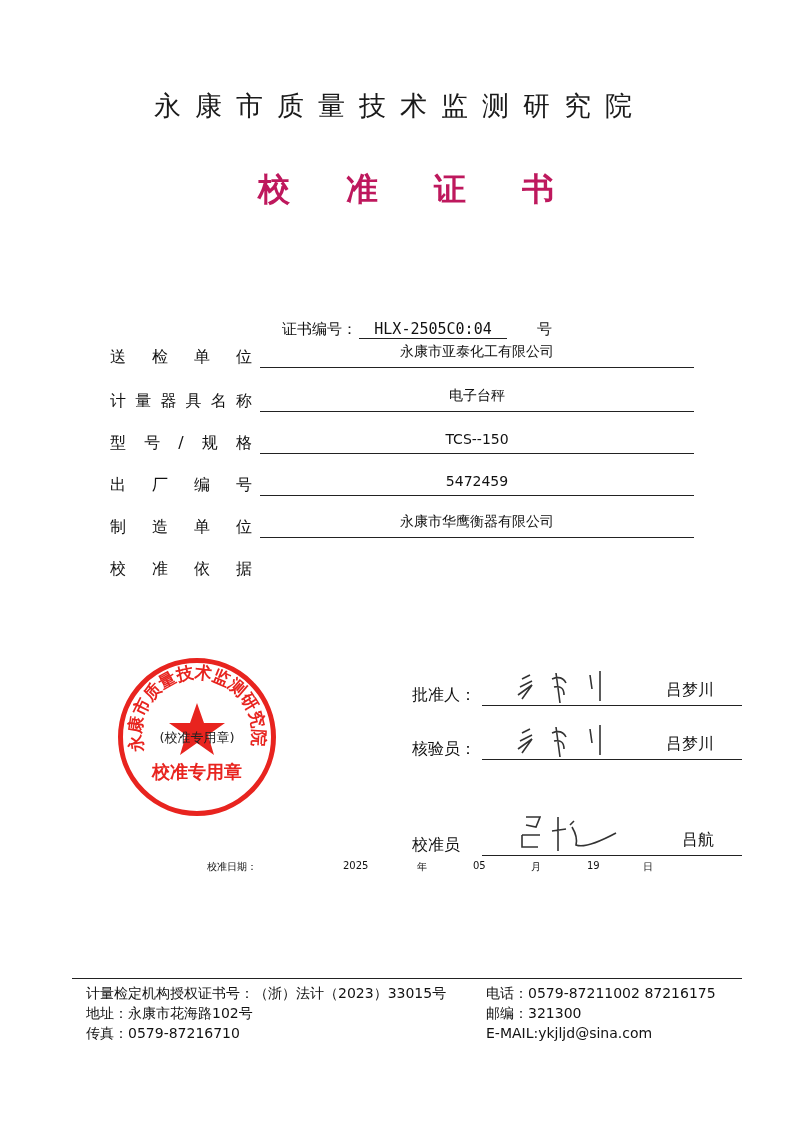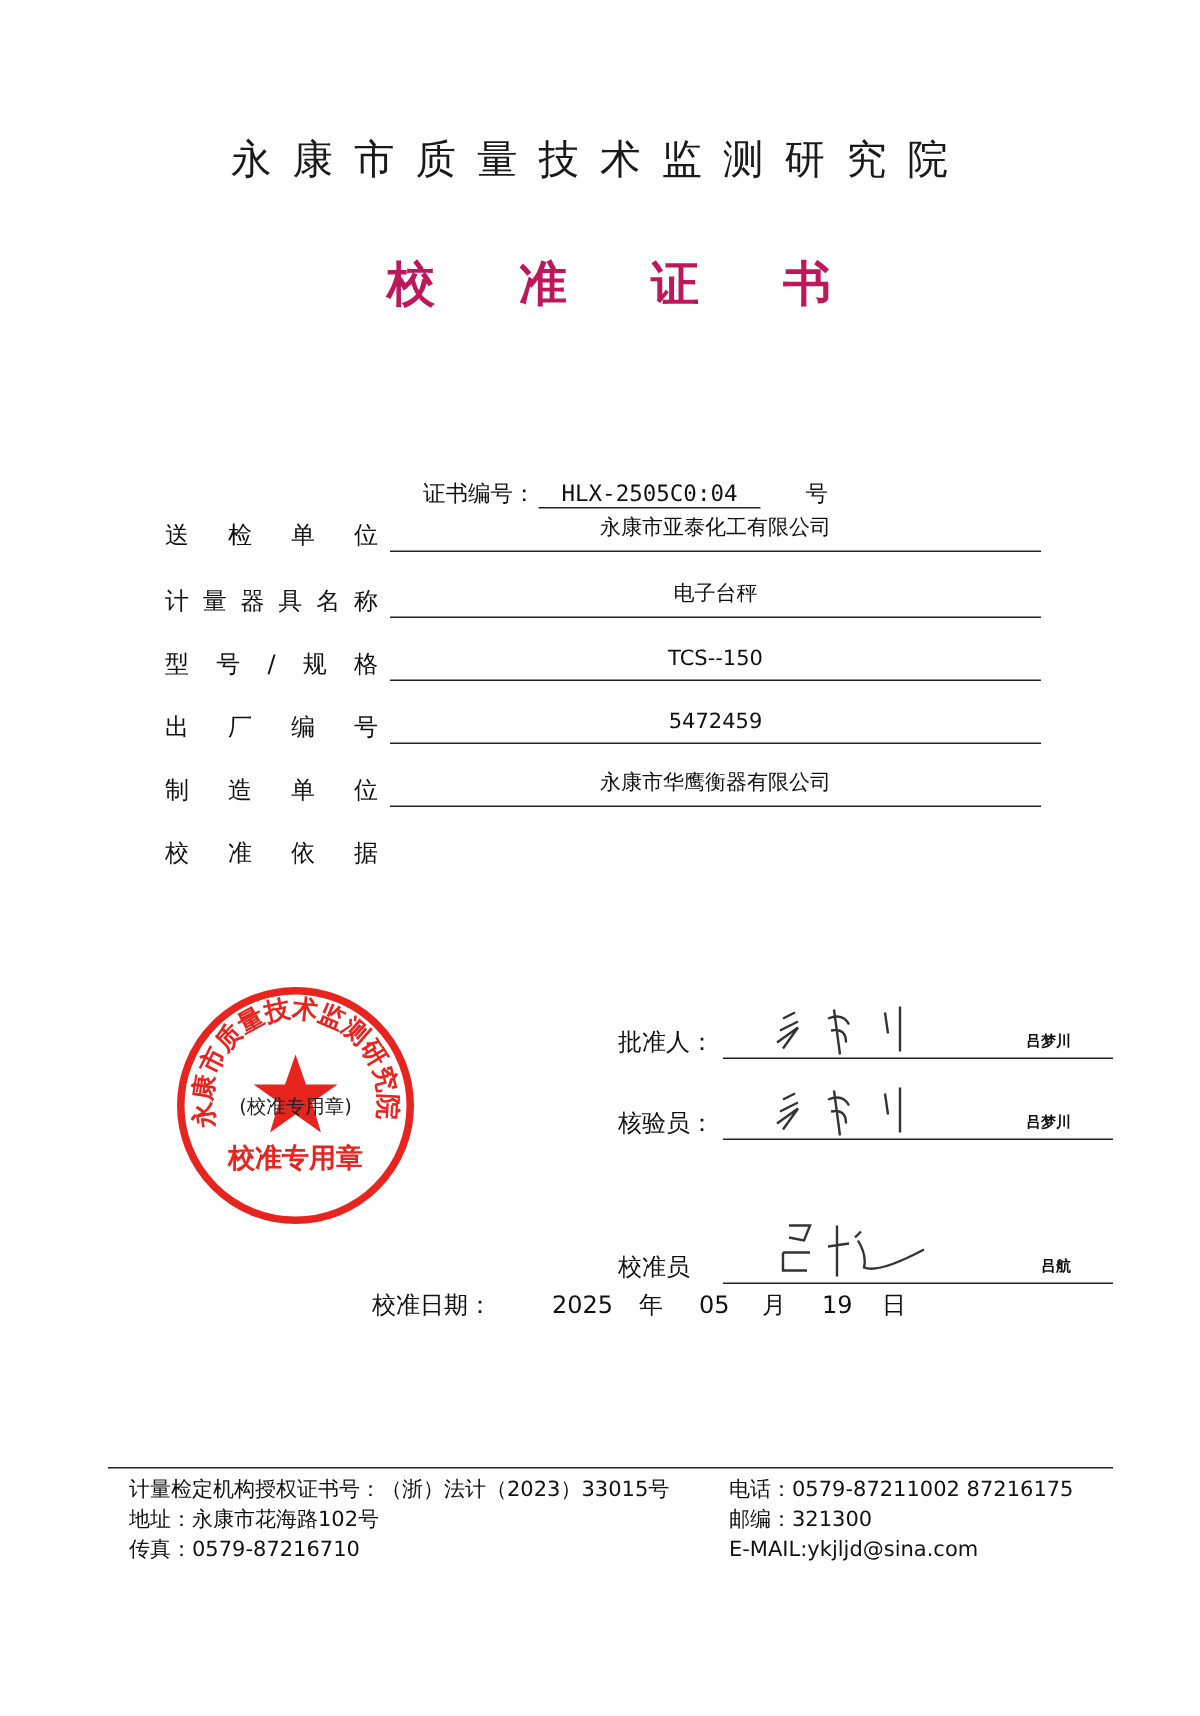--- a/index.html
+++ b/index.html
@@ -12,23 +12,23 @@
   .certno .val{display:inline-block;width:148px;border-bottom:1px solid #222;text-align:center;font-family:"DejaVu Sans Mono","Liberation Mono",monospace;font-size:15px;margin:0 2px;}
   .certno .suffix{margin-left:28px;}
   .field{left:110px;width:584px;height:26px;display:flex;align-items:flex-end;}
   .field .lbl{width:150px;font-size:16px;display:flex;justify-content:space-between;padding-right:8px;box-sizing:border-box;}
   .field .val{flex:1;border-bottom:1px solid #222;text-align:center;font-size:14px;padding-bottom:6px;}
   .seal{left:118px;top:658px;width:158px;height:158px;border:5px solid #e8241f;border-radius:50%;box-sizing:border-box;}
   .seal svg{position:absolute;left:0;top:0;}
   .sign-row{left:412px;width:330px;height:30px;display:flex;align-items:flex-end;}
   .sign-row .lbl{width:70px;font-size:16px;}
   .sign-row .line{flex:1;border-bottom:1px solid #222;position:relative;height:30px;}
-  .sign-row .name{position:absolute;right:28px;bottom:4px;font-size:10px;font-weight:bold;}
+  .sign-row .name{position:absolute;right:28px;bottom:4px;font-size:16px;}
   .sign-row .scribble{position:absolute;left:30px;bottom:0;}
-  .date{top:860px;left:207px;font-size:16px;display:flex;gap:0;margin-left:41px;}
+  .date{top:860px;left:207px;font-size:10px;display:flex;gap:16px;}
   .footer-rule{left:72px;width:670px;top:978px;border-top:1.5px solid #222;}
   .foot{font-size:14px;line-height:20px;}
 </style>
 </head>
 <body>
 
 <div class="abs org-title">永康市质量技术监测研究院</div>
 <div class="abs doc-title">校准证书</div>
 
 <div class="abs certno">

